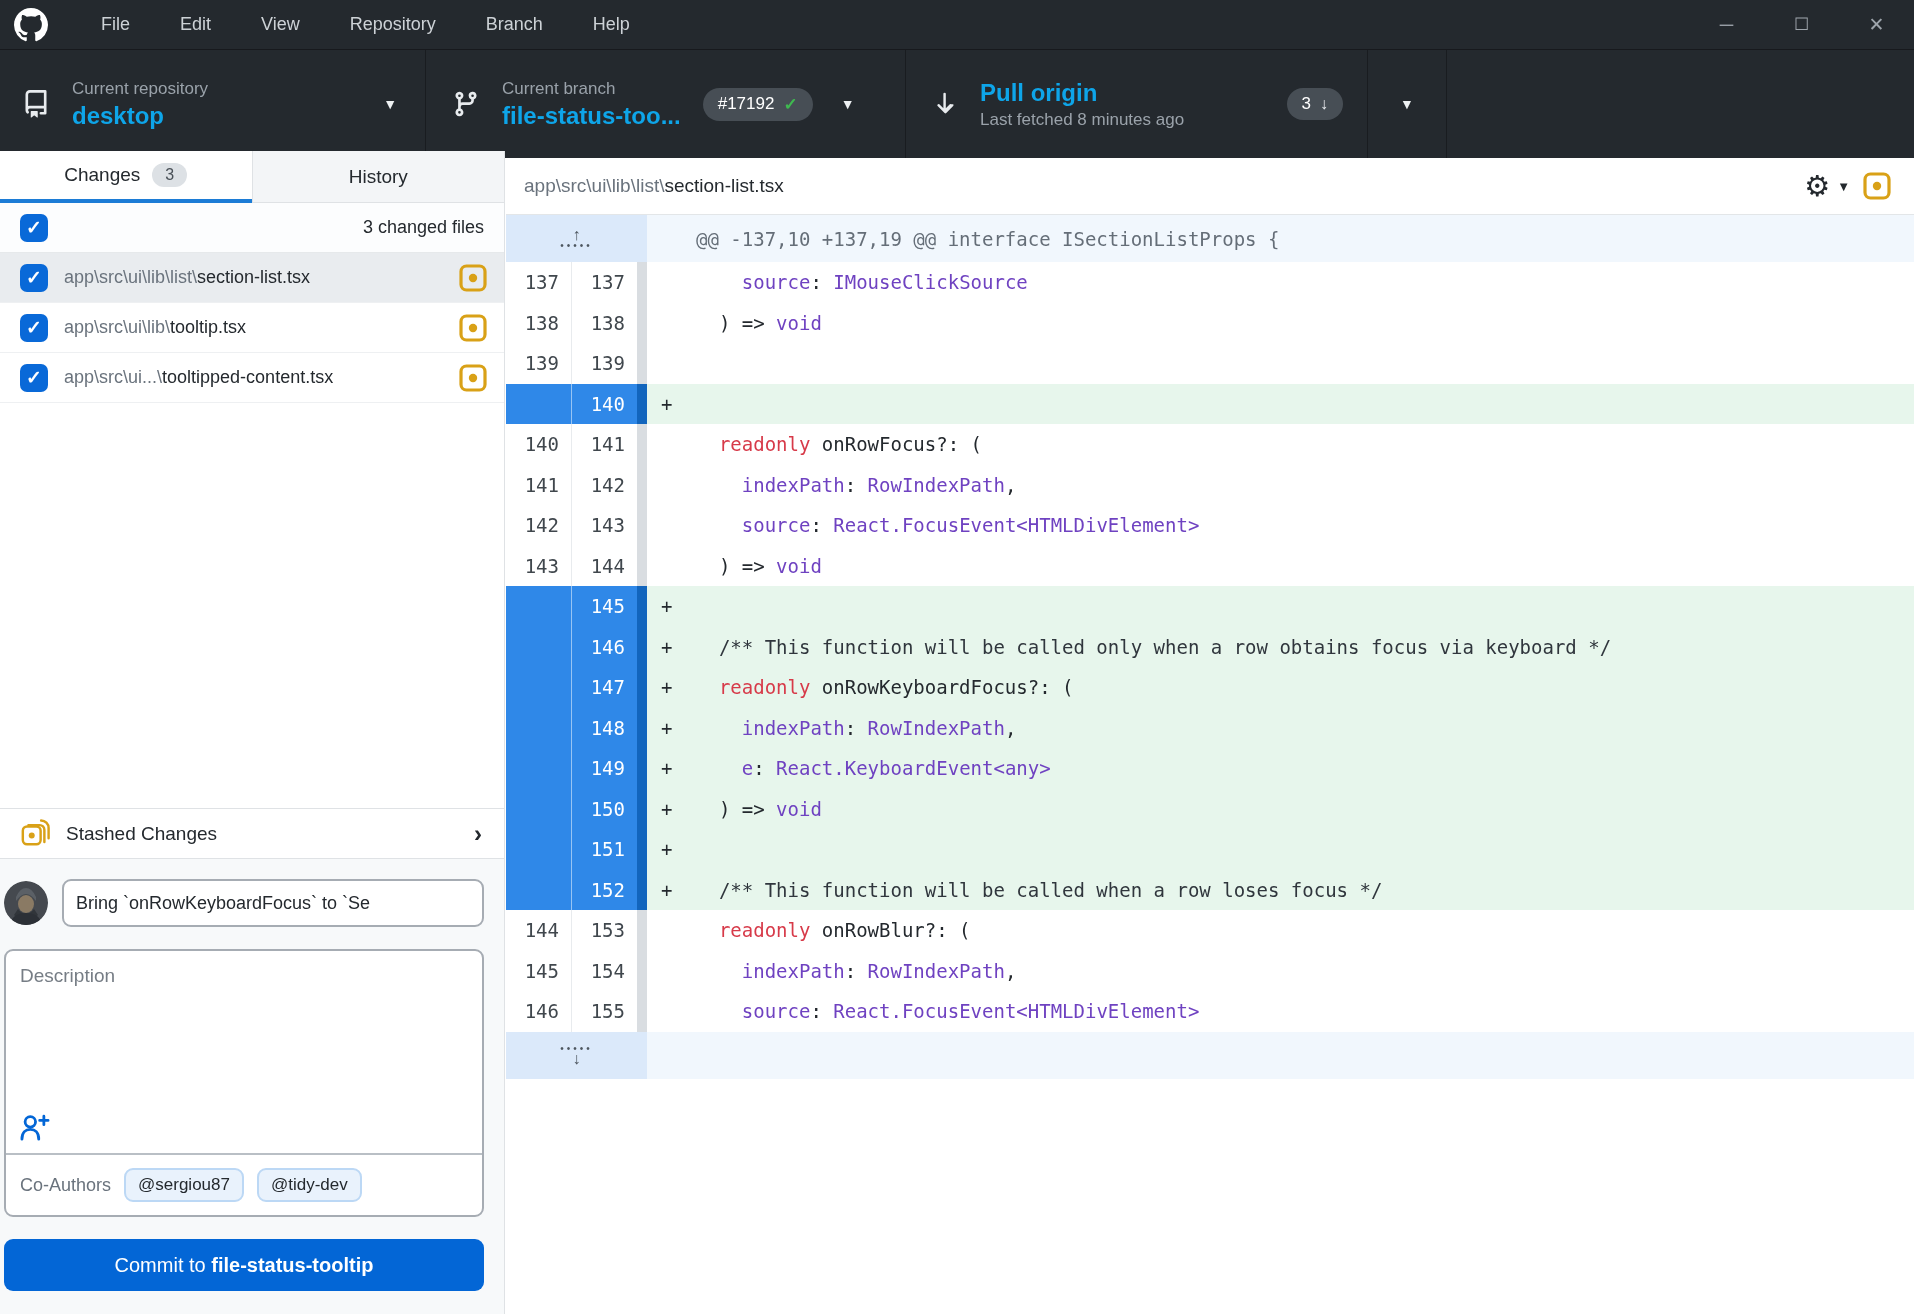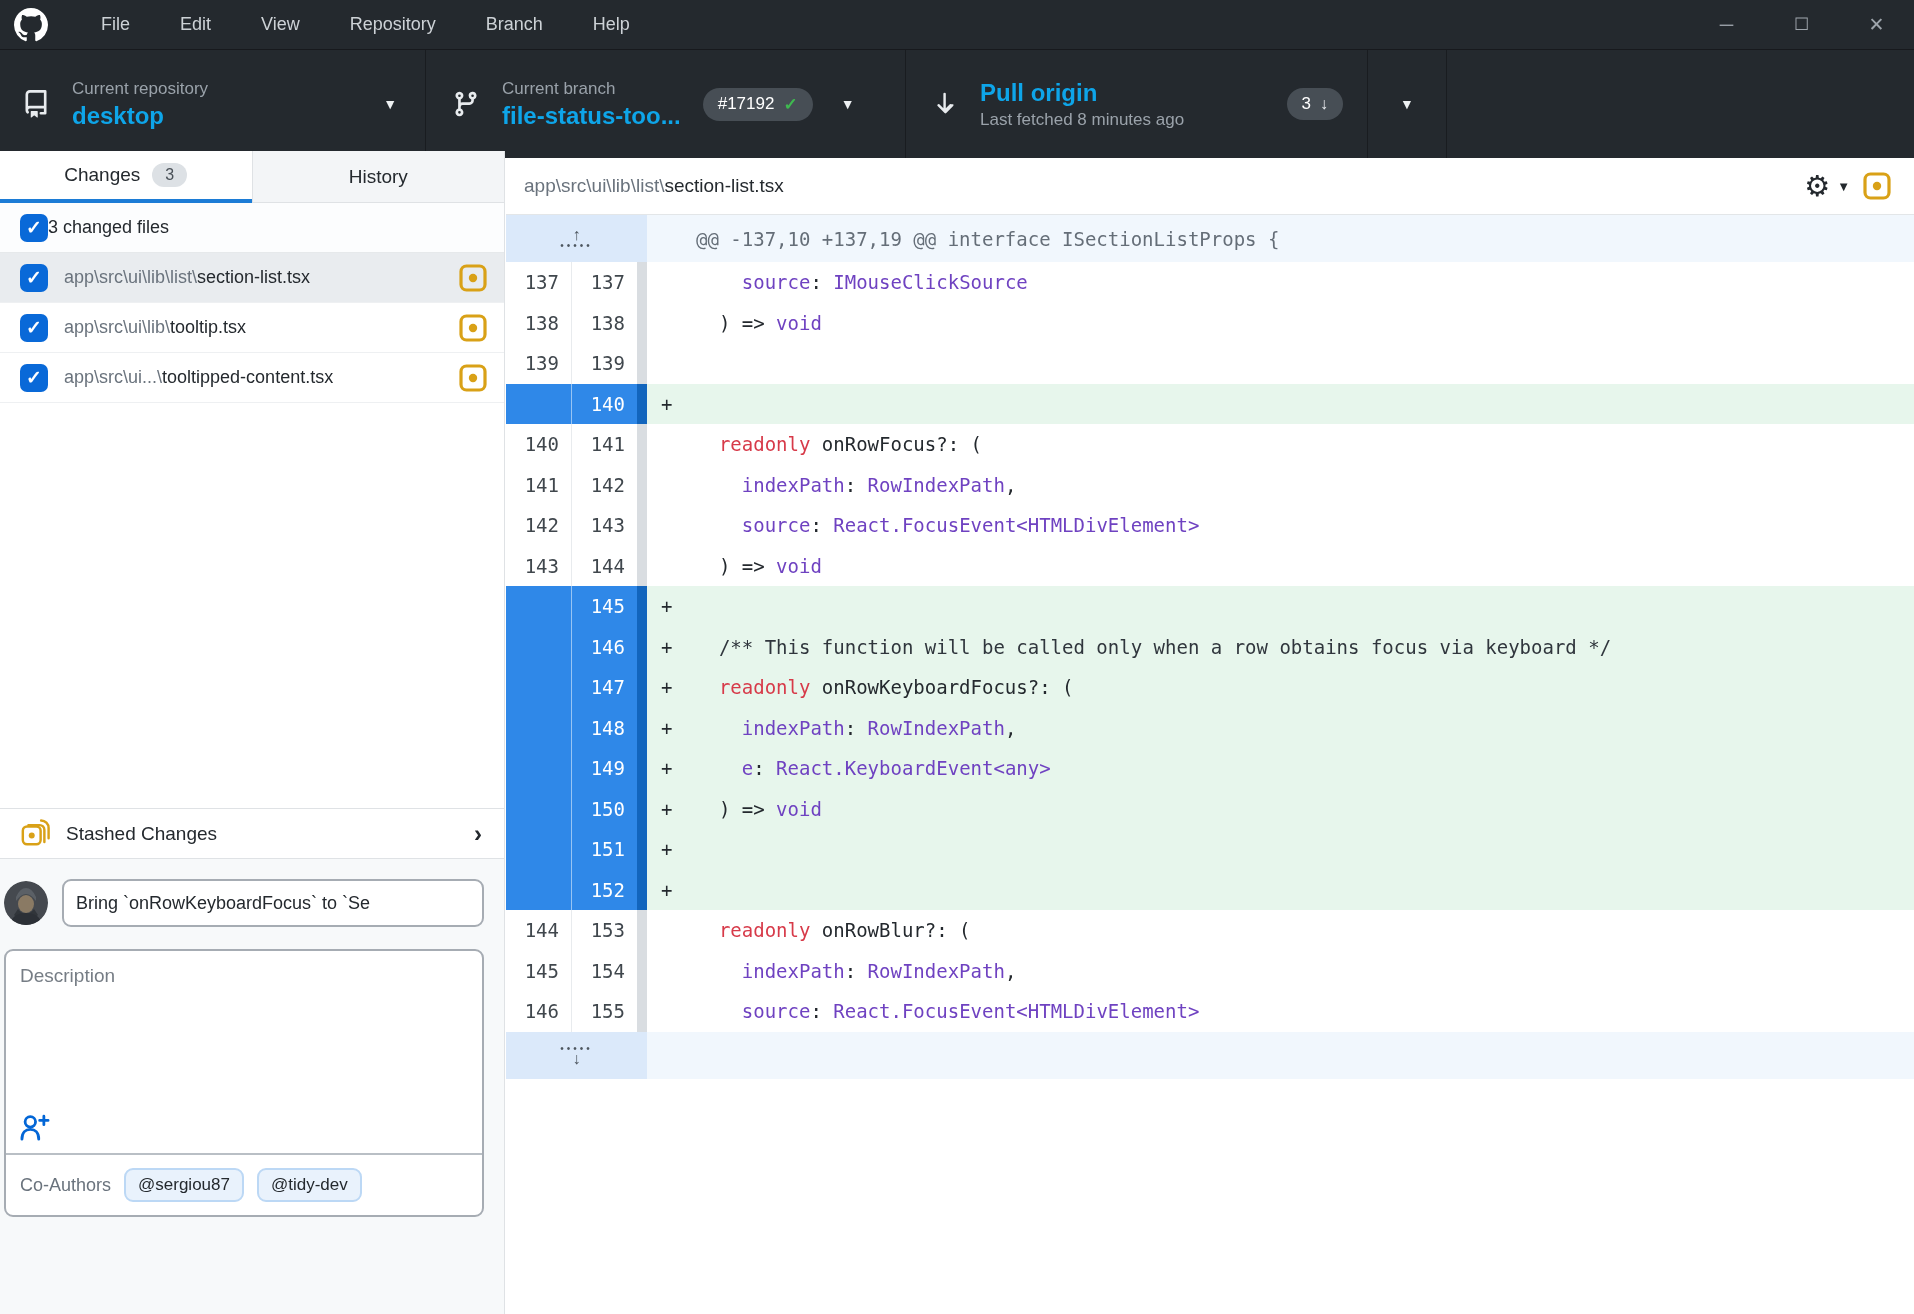--- a/index.html
+++ b/index.html
@@ -43,21 +43,21 @@
   
   .sidebar { position:absolute; top:151px; left:0; width:505px; bottom:0; background:#fff; border-right:1px solid #dfe2e5; display:flex; flex-direction:column; }
   .tabs { display:flex; height:52px; flex:none; }
   .tab { flex:1; display:flex; align-items:center; justify-content:center; gap:12px; font-size:19px; color:#24292e; }
   .tab.active { border-bottom:4px solid #1c7cd6; background:#fff; }
   .tab.inactive { background:#f3f5f7; border-bottom:1px solid #dfe2e5; border-left:1px solid #dfe2e5; }
   .count-badge { background:#dde1e5; border-radius:999px; padding:3px 13px; font-size:16px; color:#49505"+"7; }
   .count-badge { color:#495057; }
   .summary-row { height:50px; flex:none; display:flex; align-items:center; border-bottom:1px solid #e6e9eb; padding:0 20px; background:#fcfdfe; }
   .cbx { width:28px; height:28px; background:#0969d8; border-radius:7px; color:#fff; display:flex; align-items:center; justify-content:center; font-size:19px; font-weight:bold; flex:none; }
-  .summary-label { flex:1; text-align:left; font-size:18px; color:#24292e; }
+  .summary-label { flex:1; text-align:right; font-size:18px; color:#24292e; }
   .file-row { height:50px; flex:none; display:flex; align-items:center; gap:16px; padding:0 16px 0 20px; border-bottom:1px solid #eef0f2; background:#fff; }
   .file-row.selected { background:#e9ecef; }
   .file-path { flex:1; font-size:18px; white-space:nowrap; overflow:hidden; }
   .dir { color:#6a737d; } .fname { color:#24292e; }
   .mod-icon { width:30px; height:30px; flex:none; display:flex; }
   .sidebar-spacer { flex:1; background:#fff; }
 
   .stash-row { height:50px; flex:none; border-top:1px solid #dfe2e5; display:flex; align-items:center; gap:16px; padding:0 22px 0 20px; background:#fff; font-size:19px; }
   .stash-chevron { margin-left:auto; font-size:24px; color:#24292e; font-weight:bold; }
 
@@ -277,20 +277,23 @@
       </span>
       <div class="coauthor-row">
         <span class="coauthor-label">Co-Authors</span>
         <span style="display:flex;gap:13px;">
             <span class="coauthor-pill">@sergiou87</span>
             <span class="coauthor-pill">@tidy-dev</span>
           </span>
       </div>
     </div>
 
+    <button class="commit-btn">
+      <span>Commit to </span><b>file-status-tooltip</b>
+    </button>
   </div>
 </div>
 
 <div class="main">
   <div class="diff-header">
     <span>
       <span class="dir">app\src\ui\lib\list\</span><span class="fname">section-list.tsx</span>
     </span>
     <span class="diff-controls">
       <span style="display:flex;align-items:center;gap:7px;">
@@ -403,21 +406,21 @@
         <div class="diff-row added">
     <span class="gut old"></span>
     <span class="gut new">151</span>
     <span class="strip"></span>
     <span class="code"><span class="marker">+</span><span class="segs"></span></span>
   </div>
         <div class="diff-row added">
     <span class="gut old"></span>
     <span class="gut new">152</span>
     <span class="strip"></span>
-    <span class="code"><span class="marker">+</span></span>
+    <span class="code"><span class="marker">+</span><span class="segs"><span class="seg c">  /** This function will be called when a row loses focus */</span></span></span>
   </div>
         <div class="diff-row">
     <span class="gut old">144</span>
     <span class="gut new">153</span>
     <span class="strip"></span>
     <span class="code"><span class="marker"></span><span class="segs"><span class="seg k">  </span><span class="seg r">readonly</span><span class="seg k"> onRowBlur?: (</span></span></span>
   </div>
         <div class="diff-row">
     <span class="gut old">145</span>
     <span class="gut new">154</span>

